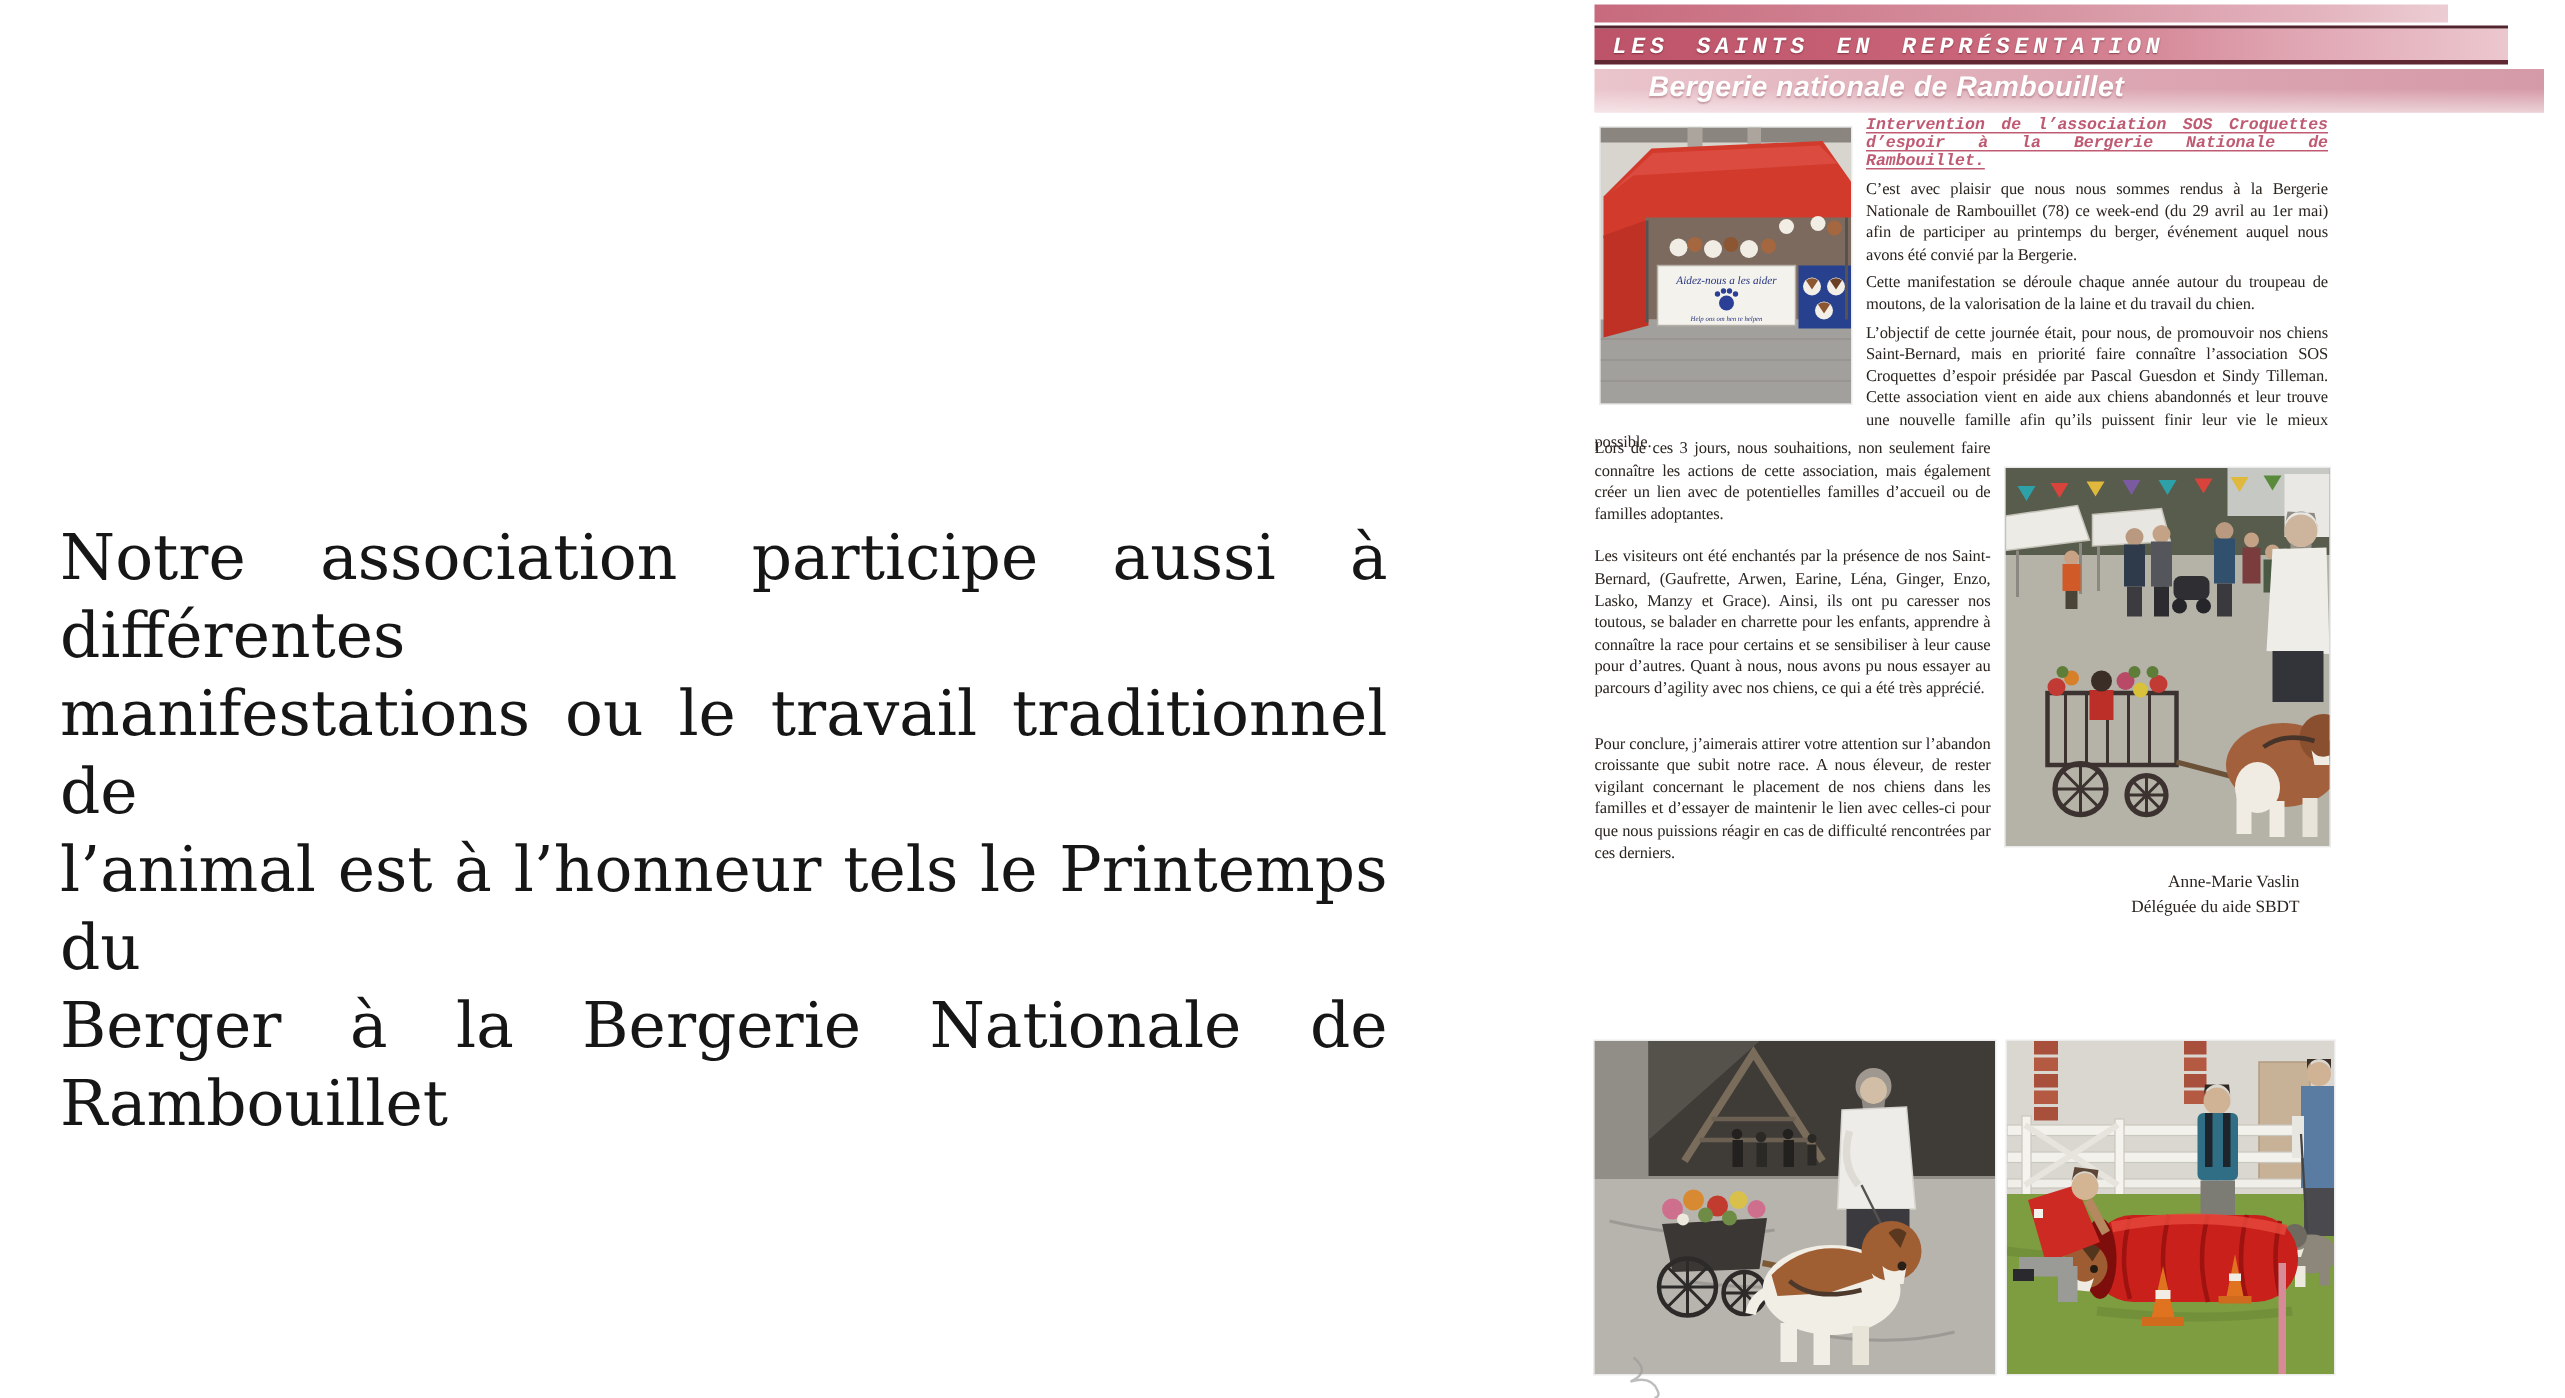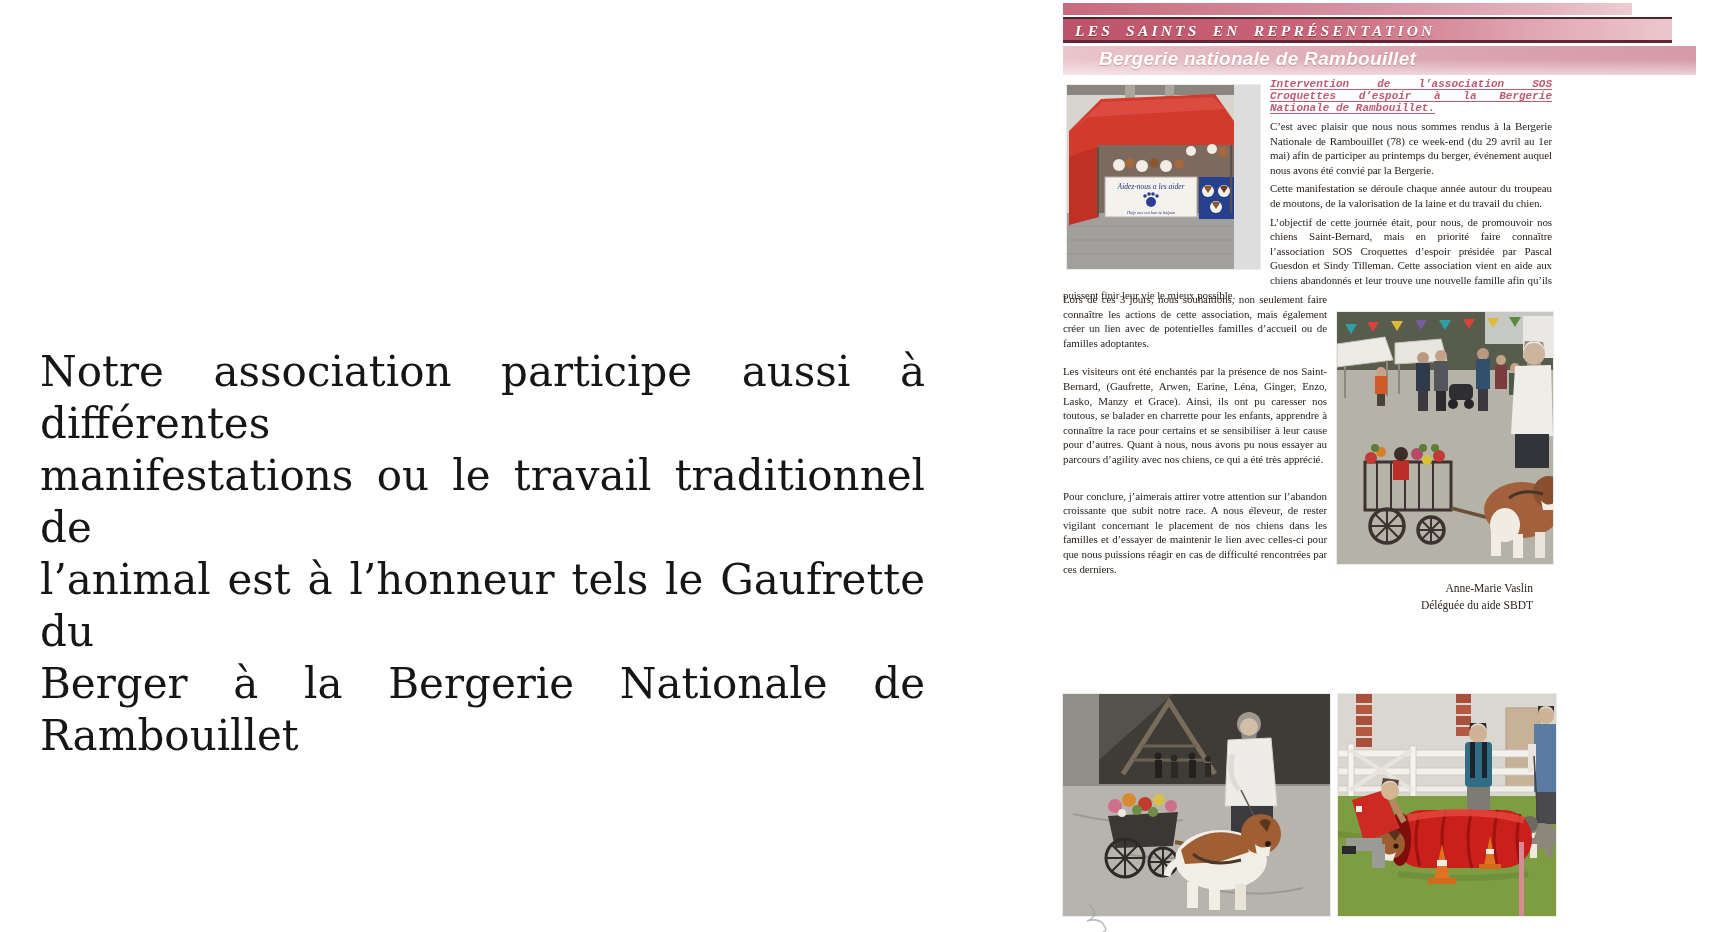--- a/index.html
+++ b/index.html
@@ -13,37 +13,37 @@
 
   
   .article{position:absolute;left:1063px;top:0;width:612px;height:932px;}
 
   .band-topstrip{position:absolute;left:0;top:3px;width:569px;height:12px;
      background:linear-gradient(90deg,#c76a7d,#d795a3 55%,#e3b4be 85%,#eccdd3);}
   .band-kicker{position:absolute;left:0;top:17px;width:609px;height:26px;
      background:linear-gradient(90deg,#bd5368,#c96478 40%,#dfa3b0 75%,#ecc7ce);
      border-top:2px solid #52242e;border-bottom:3px solid #5f2833;box-sizing:border-box;}
   .band-kicker span{display:block;padding:3px 0 0 12px;color:#fff;
-     font-family:Liberation Serif, serif;font-style:italic;font-weight:bold;
+     font-family:Liberation Mono, monospace;font-style:italic;font-weight:bold;
      font-size:15.5px;letter-spacing:3.2px;word-spacing:6px;
      text-shadow:0 1px 1px rgba(80,20,30,.55);white-space:nowrap;}
   .band-title{position:absolute;left:0;top:46px;width:609px;height:29px;
      background:linear-gradient(to bottom,rgba(255,255,255,0) 45%,rgba(255,255,255,.55) 100%),
                 linear-gradient(90deg,#eac5cc,#dca6b2 55%,#d59aa7 100%);padding-left:24px;}
   .band-title span{display:block;padding:2px 0 0 12px;color:#fff;
      font-family:"Liberation Sans",sans-serif;font-style:italic;font-weight:bold;
      font-size:19px;letter-spacing:.3px;text-shadow:0 1px 1px rgba(150,90,102,.45);
      white-space:nowrap;}
 
   .col1{position:absolute;left:0;top:76px;width:489px;}
   .col2{position:absolute;left:0;top:292px;width:490px;}
 
   .photo{background:#ddd;box-shadow:0 0 0 1px rgba(0,0,0,.08);}
   .photo svg{display:block;}
-  .photo1{float:left;width:193px;height:184px;margin:9px 10px 4px 4px;}
+  .photo1{float:left;width:167px;height:184px;margin:9px 10px 4px 4px;}
   .photo2{float:right;width:216px;height:252px;margin:20px 0 10px 10px;}
   .photo3{position:absolute;left:0px;top:694px;width:267px;height:222px;}
   .photo4{position:absolute;left:275px;top:694px;width:218px;height:222px;}
 
   .intro-heading{font-family:Liberation Mono, monospace;font-style:italic;font-weight:bold;
      font-size:11px;line-height:12px;color:#bf5a73;text-align:justify;
      text-decoration:underline;text-decoration-thickness:1px;text-underline-offset:2px;
      margin:2px 0 5px 0;}
   .para{font-size:11px;line-height:14.6px;color:#2b241f;text-align:justify;
      letter-spacing:-.1px;margin:0 0 4px 0;}
@@ -55,21 +55,21 @@
      font-size:11.5px;line-height:17px;color:#2b241f;}
 
   .scan-mark{position:absolute;left:18px;top:903px;opacity:.65;}
 </style>
 </head>
 <body>
 
 <div class="left-text">
   <div class="bigline">Notre association participe aussi à différentes</div>
   <div class="bigline">manifestations ou le travail traditionnel de</div>
-  <div class="bigline">l’animal est à l’honneur tels le Gaufrette du</div>
+  <div class="bigline">l’animal est à l’honneur tels le Printemps du</div>
   <div class="bigline">Berger à la Bergerie Nationale de Rambouillet</div>
 </div>
 
 <div class="article">
 
   <div class="band-topstrip"></div>
 
   <div class="band-kicker">
     <span>LES SAINTS EN REPRÉSENTATION</span>
   </div>

